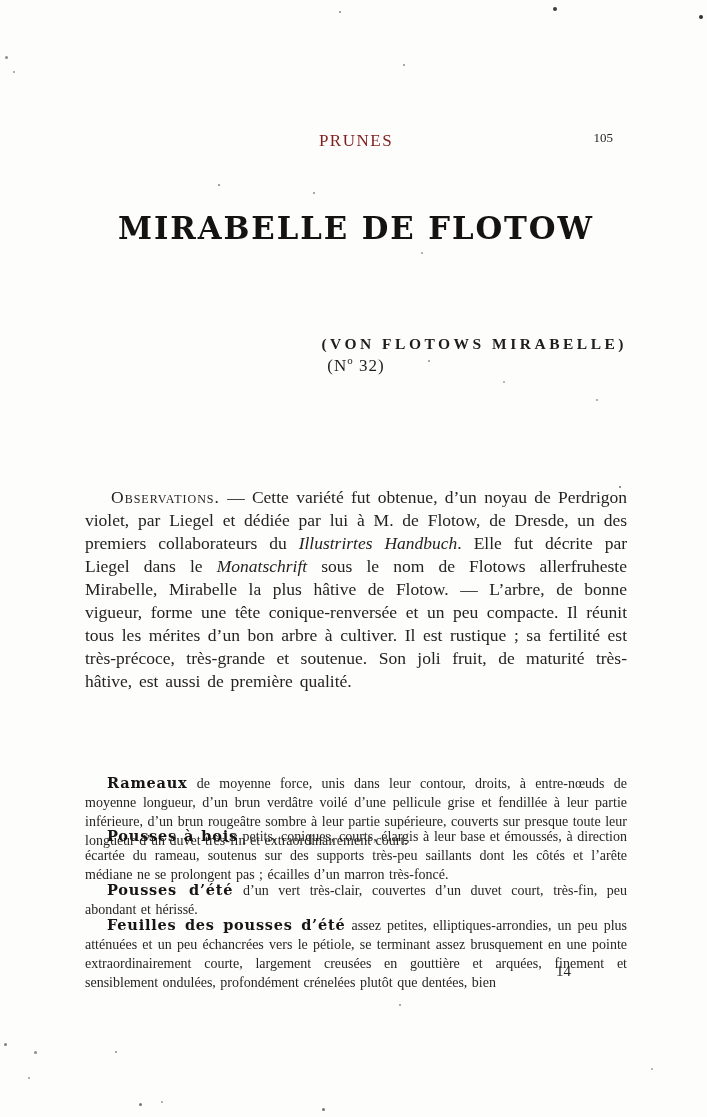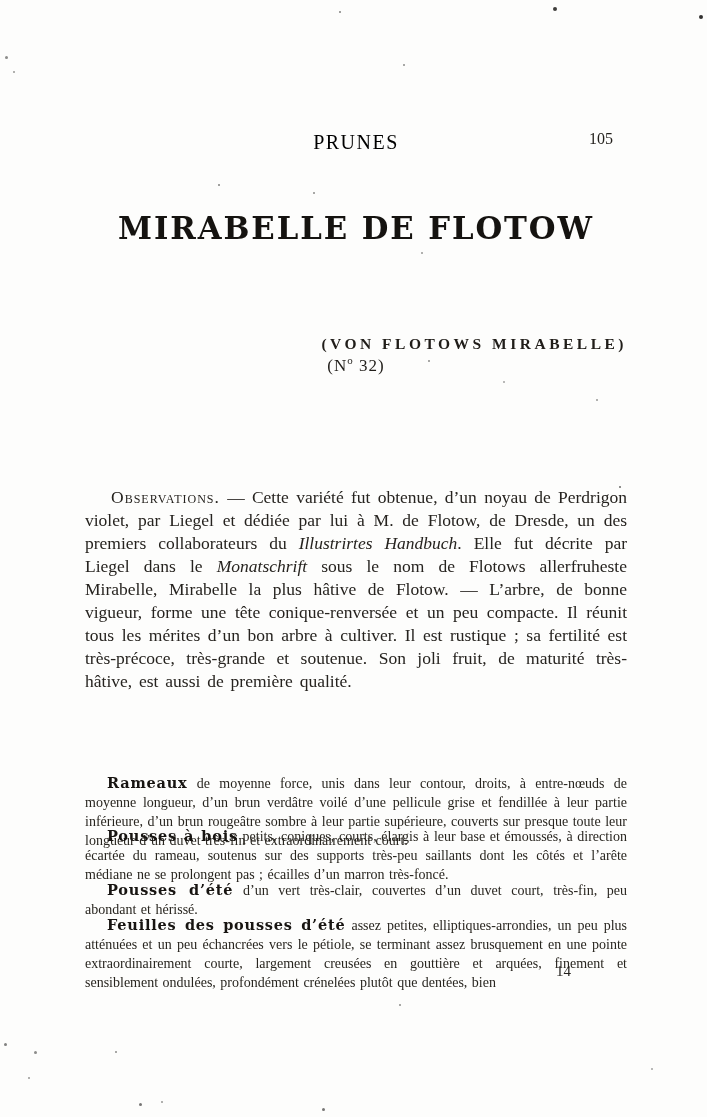--- a/index.html
+++ b/index.html
@@ -9,25 +9,25 @@
     background:#fdfdfc;
     overflow:hidden;
     color:#25221e;
     font-family:"Liberation Serif","DejaVu Serif",serif;
   }
   .block{position:absolute;left:85px;width:542px;}
   
   .header{top:131px;height:22px;}
   .running-title{
     display:block;text-align:center;
-    font-size:20px;letter-spacing:1.5px;color:#000000;
+    font-size:17px;letter-spacing:1.5px;color:#7f1d1d;
   }
   .page-number{
     position:absolute;right:14px;top:-1px;
-    font-size:16px;color:#221f1b;
+    font-size:13px;color:#221f1b;
   }
   
   .main-title{
     top:208px;text-align:center;
     font-family:"DejaVu Serif","Liberation Serif",serif;
     font-weight:bold;font-size:32px;line-height:40px;
     letter-spacing:2px;color:#151310;
     transform:scaleX(.96);
   }
   .synonym{

